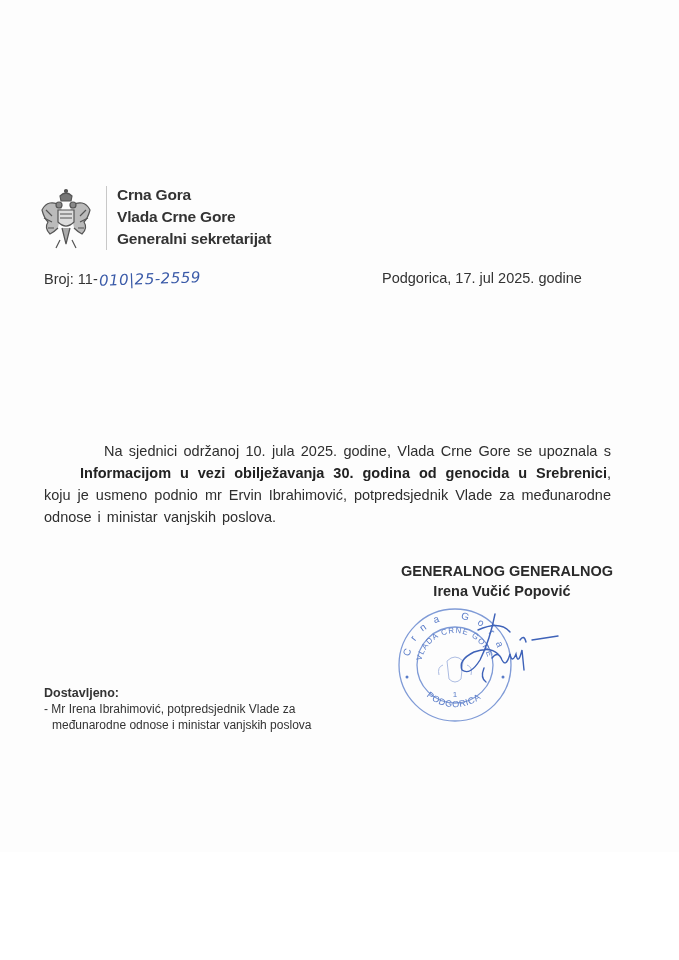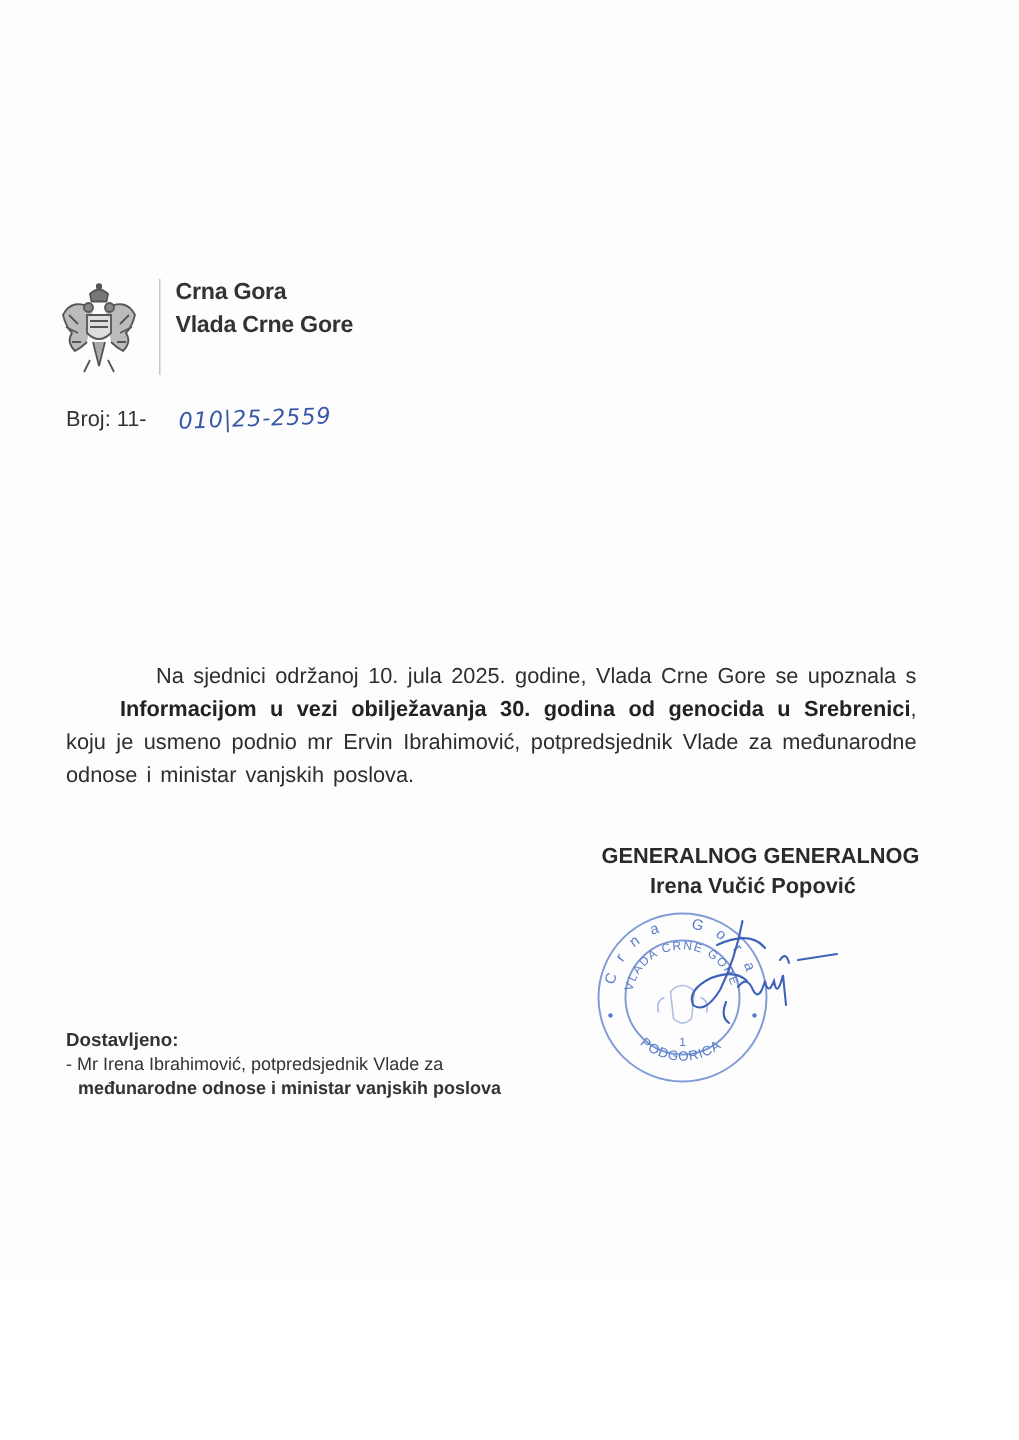--- a/index.html
+++ b/index.html
@@ -53,21 +53,20 @@
     }
     
     .ref {
       position: absolute;
       left: 44px;
       top: 270px;
       font-size: 14.5px;
       color: #333;
       display: flex;
       align-items: baseline;
-      gap: 20px;
     }
     .ref .handwritten {
       font-family: "DejaVu Sans", sans-serif;
       color: #3a5aa8;
       font-size: 15px;
       letter-spacing: 0.5px;
       transform: rotate(-2deg);
       display: inline-block;
       margin-left: 1px;
       font-style: italic;
@@ -136,21 +135,20 @@
       line-height: 16px;
       color: #333;
     }
     .dist .title {
       font-weight: bold;
       font-size: 12.5px;
       margin-top: 29px;
     }
     .dist .line2 {
       padding-left: 8px;
-      font-weight: bold;
     }
   </style>
 </head>
 <body>
 
 <div class="page">
 
   <div class="header">
     <svg class="coat" viewBox="0 0 56 66">
       <g fill="none" stroke="#555" stroke-width="1.2">
@@ -171,28 +169,30 @@
         <path d="M22 26 L34 26 M22 30 L34 30"></path>
 
         <path d="M24 40 L28 56 L32 40" fill="#aaa"></path>
         <path d="M22 52 L18 60 M34 52 L38 60"></path>
       </g>
     </svg>
     <div class="header-rule"></div>
     <div class="header-text">
       <span>Crna Gora</span>
       <span>Vlada Crne Gore</span>
+      <span>Generalni sekretarijat</span>
     </div>
   </div>
 
   <div class="ref">
     <span>Broj: 11-</span>
     <span class="handwritten">010|25-2559</span>
   </div>
 
+  <div class="date">Podgorica, 17. jul 2025. godine</div>
 
   <div class="body-text"><span>Na sjednici održanoj 10. jula 2025. godine, Vlada Crne Gore se upoznala s </span><b>Informacijom u vezi obilježavanja 30. godina od genocida u Srebrenici</b><span>, koju je usmeno podnio mr Ervin Ibrahimović, potpredsjednik Vlade za međunarodne odnose i ministar vanjskih poslova.</span></div>
 
   <div class="sig">
     <div>GENERALNOG GENERALNOG</div>
     <div class="name">Irena Vučić Popović</div>
   </div>
 
   <svg class="seal" viewBox="0 0 120 120">
     <g fill="none" stroke="#6a8ad0" stroke-width="1.3" opacity="0.85">

